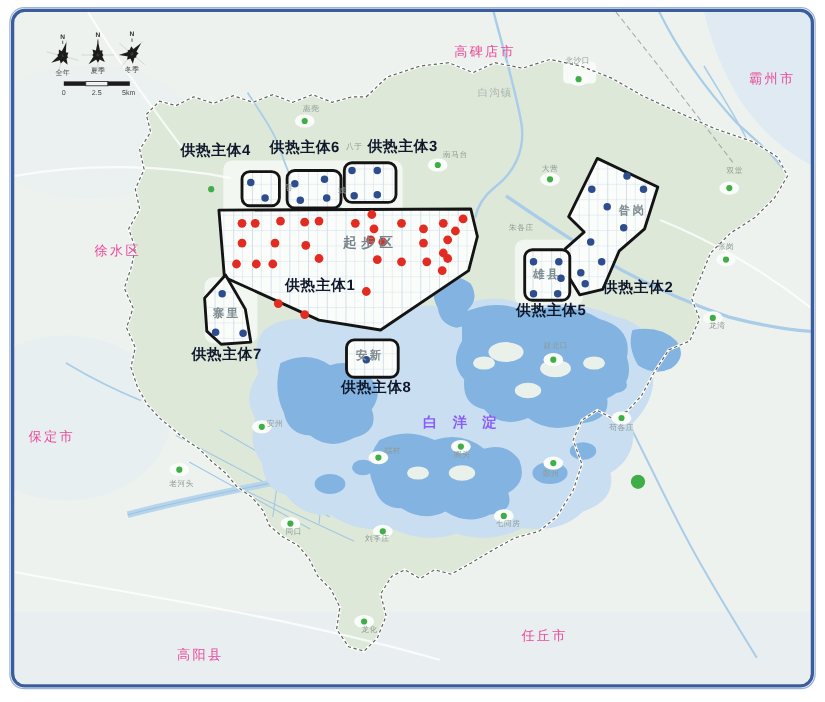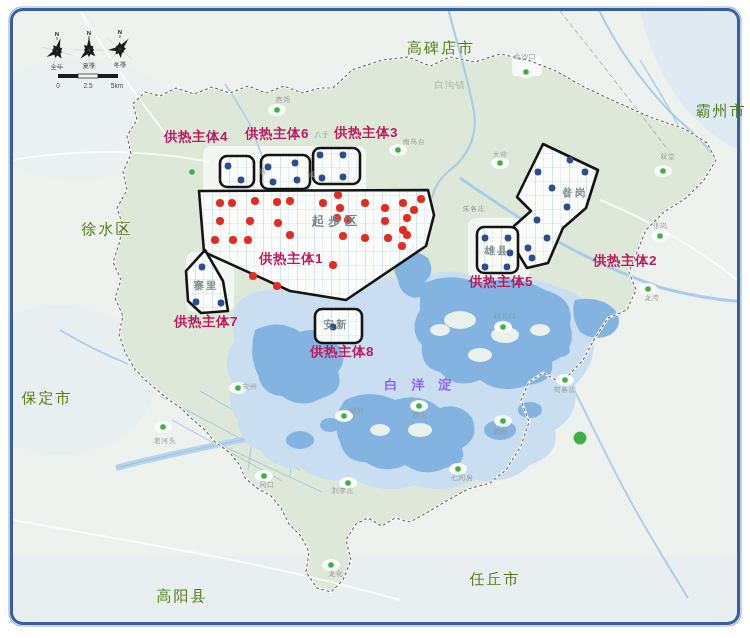--- a/index.html
+++ b/index.html
@@ -1,22 +1,22 @@
 <!DOCTYPE html>
 <html><head>
 <meta charset="utf-8">
 <style>
   html,body{margin:0;padding:0;background:#ffffff;}
   .page{position:relative;width:750px;height:638px;background:#ffffff;overflow:hidden;
         font-family:"Liberation Sans","DejaVu Sans",sans-serif;}
   #map-svg{position:absolute;left:0;top:0;}
   #labels{position:absolute;left:0;top:0;width:750px;height:638px;pointer-events:none;}
   .lbl{position:absolute;transform:translate(-50%,-50%);white-space:nowrap;line-height:1;}
-  .lbl-zone{font-size:13.5px;font-weight:bold;color:#be185d;letter-spacing:0.5px;text-align:right;}
-  .lbl-city{font-size:15px;color:#4d7c0f;letter-spacing:2px;}
+  .lbl-zone{font-size:13.5px;font-weight:bold;color:#0f172a;letter-spacing:0.5px;text-align:right;}
+  .lbl-city{font-size:12px;color:#ec4899;letter-spacing:2px;}
   .lbl-city-sm{font-size:9.5px;color:#aab4b1;letter-spacing:1px;}
   .lbl-town{font-size:7px;color:#8f9b95;letter-spacing:0.5px;}
   .lbl-inner{font-size:10.5px;font-weight:bold;color:#7e8b90;letter-spacing:2px;}
   .lbl-inner-lg{font-size:12.5px;font-weight:bold;color:#75838a;letter-spacing:4px;padding-left:47px;}
   .lbl-lake{font-size:13px;font-weight:bold;color:#8b5cf6;letter-spacing:14px;}
   .lbl-tiny{font-size:6.5px;color:#4a4a4a;}
   .lbl-n{font-size:6px;color:#303030;font-weight:bold;}
 </style>
 </head>
 <body>
@@ -243,21 +243,21 @@
     </g>
 
     <g fill="none">
       <rect x="9" y="7" width="732" height="619" rx="13" stroke="#9db4d6" stroke-width="1.2"></rect>
       <rect x="11.5" y="9.5" width="727" height="614" rx="11" stroke="#3a5d9e" stroke-width="3"></rect>
     </g>
   </svg>
 
   <div id="labels">
       <div class="lbl lbl-city" style="left: 441px; top: 47px;">高碑店市</div>
-      <div class="lbl lbl-city" style="left: 721px; top: 71px; margin-top: 39px;">霸州市</div>
+      <div class="lbl lbl-city" style="left: 702px; top: 71px;">霸州市</div>
       <div class="lbl lbl-city" style="left: 87px; top: 228px; margin-left: 20px;">徐水区</div>
       <div class="lbl lbl-city" style="left: 47px; top: 397px;">保定市</div>
       <div class="lbl lbl-city" style="left: 182px; top: 595px;">高阳县</div>
       <div class="lbl lbl-city" style="left: 495px; top: 578px;">任丘市</div>
       <div class="lbl lbl-city-sm" style="left: 450px; top: 85px;">白沟镇</div>
       <div class="lbl lbl-town" style="left: 525px; top: 56px;">北沙口</div>
       <div class="lbl lbl-town" style="left: 414px; top: 141px;">南马台</div>
       <div class="lbl lbl-town" style="left: 283px; top: 99px;">惠尧</div>
       <div class="lbl lbl-town" style="left: 500px; top: 154px;">大营</div>
       <div class="lbl lbl-town" style="left: 668px; top: 156px;">双堂</div>
@@ -273,21 +273,21 @@
       <div class="lbl lbl-town" style="left: 267px; top: 484px;">同口</div>
       <div class="lbl lbl-town" style="left: 250px; top: 386px;">安州</div>
       <div class="lbl lbl-town" style="left: 165px; top: 440px;">老河头</div>
       <div class="lbl lbl-town" style="left: 336px; top: 573px;">龙化</div>
       <div class="lbl lbl-town" style="left: 322px; top: 134px;">八于</div>
       <div class="lbl lbl-town" style="left: 474px; top: 208px;">朱各庄</div>
       <div class="lbl lbl-town" style="left: 263px; top: 171px;">容</div>
       <div class="lbl lbl-town" style="left: 311px; top: 174px;">城</div>
       <div class="lbl lbl-zone" style="left: 291px; top: 259px;">供热主体1</div>
       <div class="lbl lbl-inner-lg" style="left: 313px; top: 221px;">起步区</div>
-      <div class="lbl lbl-zone" style="left: 580px; top: 261px; margin-left: 45px;">供热主体2</div>
+      <div class="lbl lbl-zone" style="left: 580px; top: 261px;">供热主体2</div>
       <div class="lbl lbl-inner" style="left: 575px; top: 192px;">昝岗</div>
       <div class="lbl lbl-zone" style="left: 366px; top: 133px;">供热主体3</div>
       <div class="lbl lbl-zone" style="left: 196px; top: 137px;">供热主体4</div>
       <div class="lbl lbl-zone" style="left: 501px; top: 282px;">供热主体5</div>
       <div class="lbl lbl-inner" style="left: 497px; top: 250px;">雄县</div>
       <div class="lbl lbl-zone" style="left: 277px; top: 134px;">供热主体6</div>
       <div class="lbl lbl-zone" style="left: 206px; top: 322px;">供热主体7</div>
       <div class="lbl lbl-inner" style="left: 206px; top: 285px;">寨里</div>
       <div class="lbl lbl-zone" style="left: 342px; top: 352px;">供热主体8</div>
       <div class="lbl lbl-inner" style="left: 336px; top: 324px;">安新</div>

